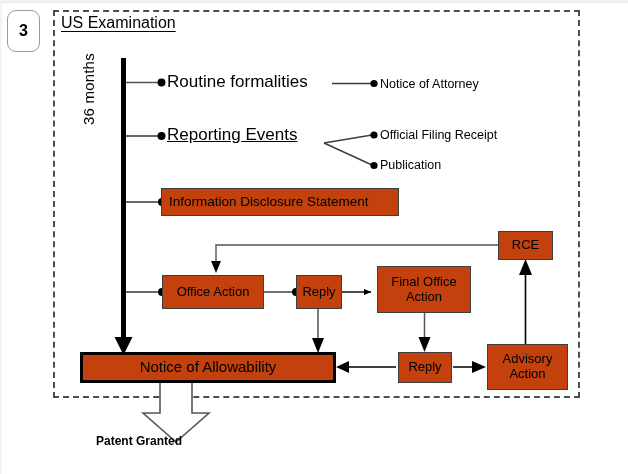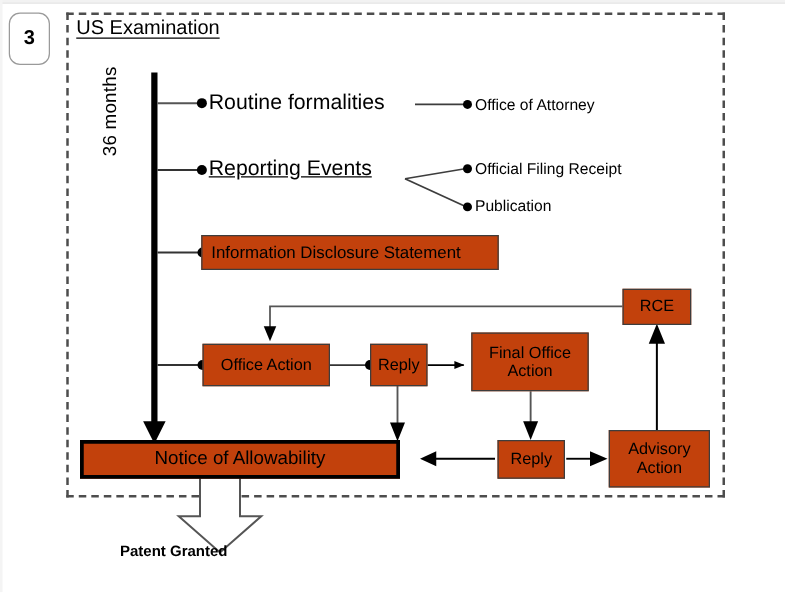--- a/index.html
+++ b/index.html
@@ -229,38 +229,38 @@
 
     <g>
       <path d="M160,382 L160,413 L143,413 L176,442 L209,413 L192,413 L192,382" fill="#ffffff" stroke="#555" stroke-width="1.6" stroke-linejoin="miter"></path>
     </g>
   </svg>
 
   <div class="milestone" style="left:167px; top:73px;">Routine formalities</div>
 
   <div class="milestone" style="left:167px; top:126px;text-decoration:underline;">Reporting Events</div>
 
-  <div class="sub-item" style="left:380px; top:78px;">Office of Attorney</div>
+  <div class="sub-item" style="left:380px; top:78px;">Notice of Attorney</div>
 
   <div class="sub-item" style="left:380px; top:129px;">Official Filing Receipt</div>
 
   <div class="sub-item" style="left:380px; top:159px;">Publication</div>
 
   <div class="node ids" style="left:161px; top:188px; width:238px; height:28px;">Information Disclosure Statement</div>
 
   <div class="node" style="left:162px; top:275px; width:102px; height:34px;">Office Action</div>
 
   <div class="node" style="left:296px; top:275px; width:46px; height:34px;">Reply</div>
 
   <div class="node" style="left:377px; top:266px; width:94px; height:47px;">Final Office
 Action</div>
 
   <div class="node" style="left:498px; top:231px; width:55px; height:29px;">RCE</div>
 
-  <div class="node thick" style="left:64px; top:352px; width:256px; height:31px;">Notice of Allowability</div>
+  <div class="node thick" style="left:80px; top:352px; width:256px; height:31px;">Notice of Allowability</div>
 
   <div class="node" style="left:398px; top:352px; width:54px; height:31px;">Reply</div>
 
   <div class="node" style="left:487px; top:344px; width:81px; height:46px;">Advisory
 Action</div>
 
   <div class="outcome-label">Patent Granted</div>
 
 </div>
 

